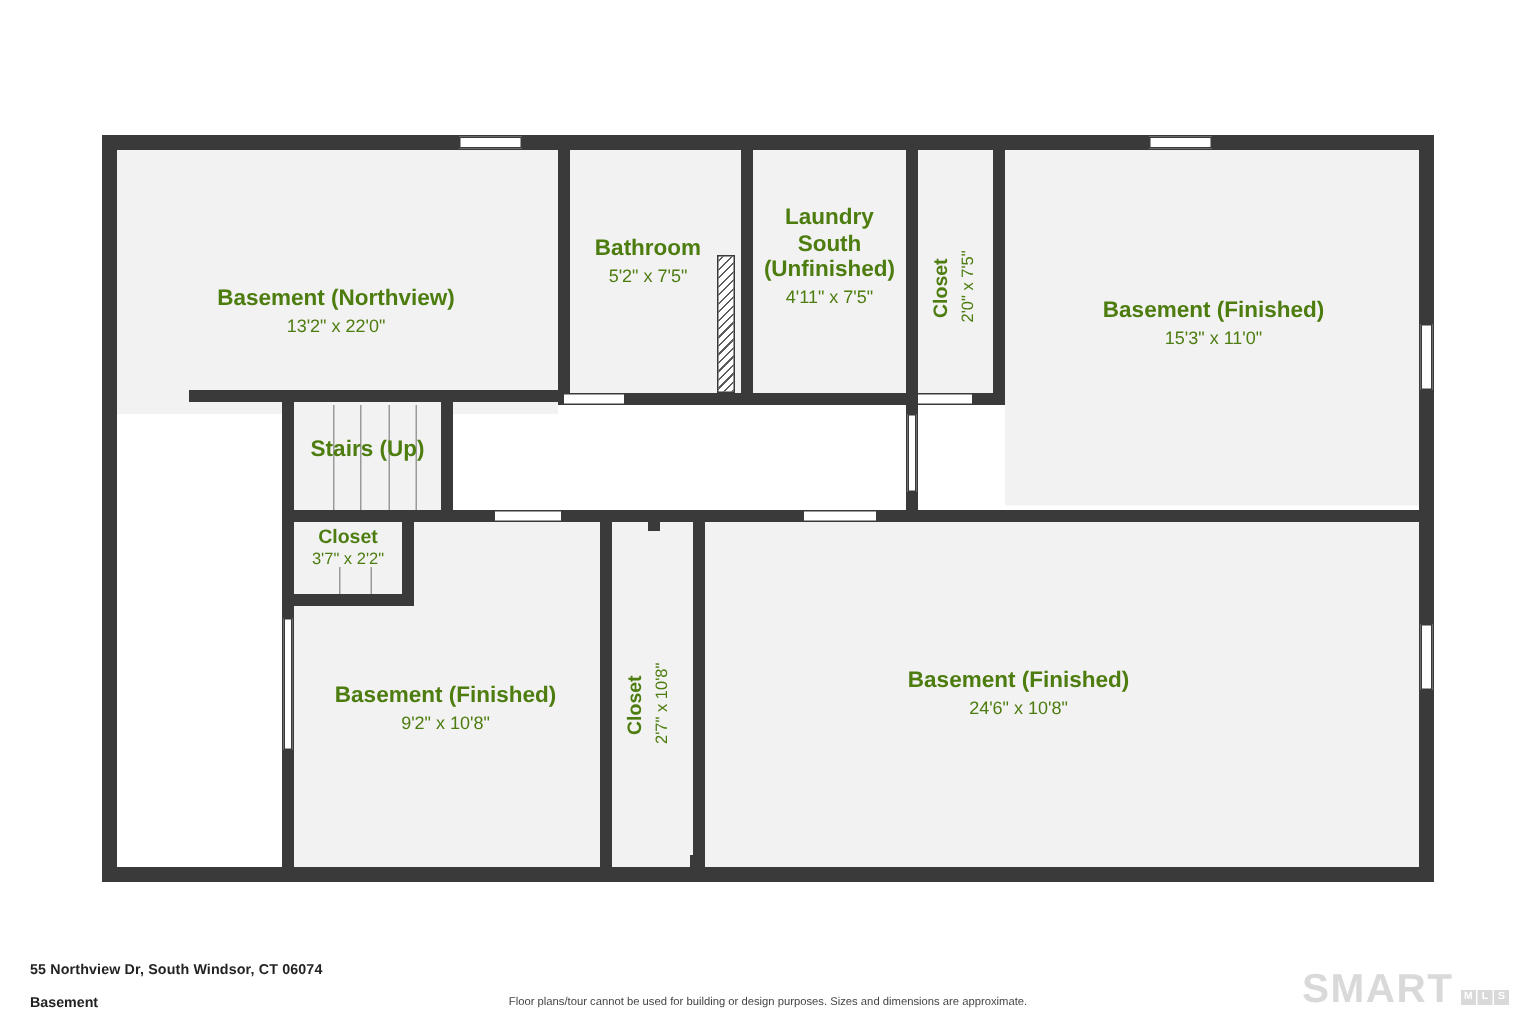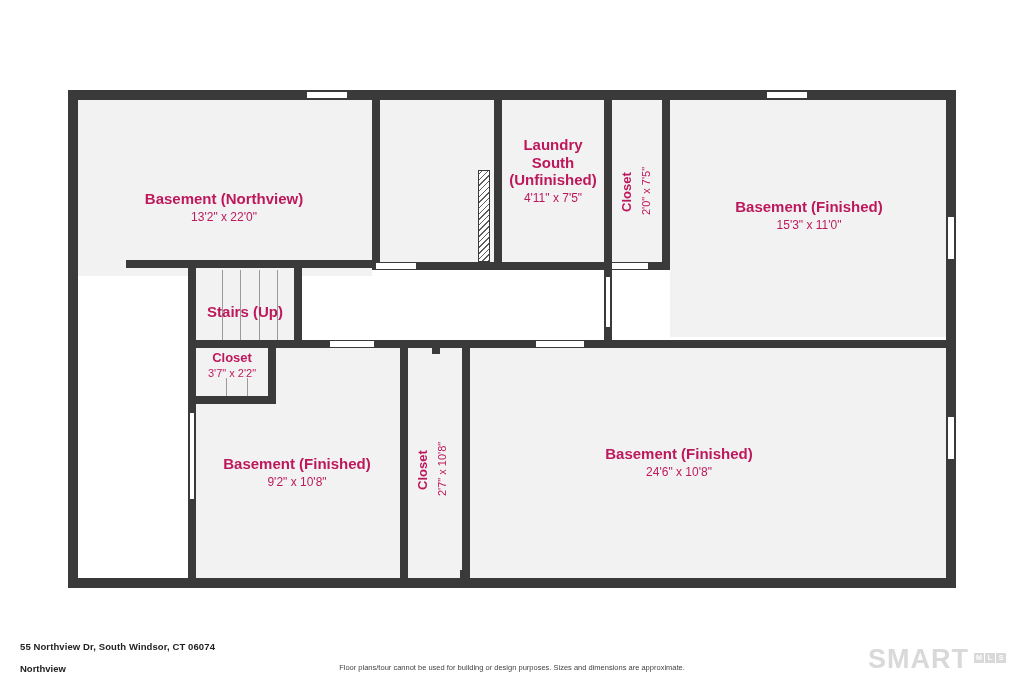--- a/index.html
+++ b/index.html
@@ -36,21 +36,21 @@
   .win {
     position: absolute;
     background: #ffffff;
     border: 1px solid #3a3a3a;
     box-sizing: border-box;
   }
   .label {
     position: absolute;
     text-align: center;
     line-height: 1.18;
-    color: #be185d;
+    color: #4d7c0f;
     pointer-events: none;
   }
   .label .nm {
     font-weight: bold;
     font-size: 15px;
     display: block;
     white-space: nowrap;
   }
   .label .dim {
     font-size: 12px;
@@ -113,21 +113,21 @@
     width: 1024px;
     text-align: center;
     font-size: 7.5px;
     color: #444;
   }
   .logo {
     position: absolute;
     right: 18px;
     top: 646px;
     display: flex;
-    align-items: center;
+    align-items: flex-end;
   }
   .logo .word {
     font-size: 27px;
     font-weight: bold;
     color: #d9d9d9;
     letter-spacing: 1px;
     line-height: 1;
   }
   .logo .mls {
     display: flex;
@@ -226,39 +226,43 @@
   <div class="wall" style="left:464px; top:456px; width:6px; height:42px;"></div>
 
   <div class="wall" style="left:432px; top:340px; width:8px; height:14px;"></div>
   <div class="wall" style="left:460px; top:570px; width:10px; height:14px;"></div>
 
   <div class="label" style="left:74px; top:190px; width:300px;">
     <span class="nm">Basement (Northview)</span>
     <span class="dim">13'2" x 22'0"</span>
   </div>
 
+  <div class="label" style="left:368px; top:157px; width:128px;">
+    <span class="nm">Bathroom</span>
+    <span class="dim">5'2" x 7'5"</span>
+  </div>
 
   <div class="label" style="left:496px; top:136px; width:114px;">
     <span class="nm">Laundry</span>
     <span class="nm">South</span>
     <span class="nm">(Unfinished)</span>
     <span class="dim">4'11" x 7'5"</span>
   </div>
 
   <div class="label vertical small" style="left:618px; top:146px; width:40px; height:92px;">
     <span class="nm">Closet</span>
     <span class="dim">2'0" x 7'5"</span>
   </div>
 
   <div class="label" style="left:672px; top:198px; width:274px;">
     <span class="nm">Basement (Finished)</span>
     <span class="dim">15'3" x 11'0"</span>
   </div>
 
-  <div class="label" style="left:182px; top:291px; width:126px;margin-top:12px;">
+  <div class="label" style="left:182px; top:291px; width:126px;">
     <span class="nm">Stairs (Up)</span>
   </div>
 
   <div class="label small" style="left:180px; top:350px; width:104px;">
     <span class="nm">Closet</span>
     <span class="dim">3'7" x 2'2"</span>
   </div>
 
   <div class="label" style="left:192px; top:455px; width:210px;">
     <span class="nm">Basement (Finished)</span>
@@ -272,21 +276,21 @@
 
   <div class="label" style="left:540px; top:445px; width:278px;">
     <span class="nm">Basement (Finished)</span>
     <span class="dim">24'6" x 10'8"</span>
   </div>
 
 </div>
 
 <div class="footer-left">
   <div class="addr">55 Northview Dr, South Windsor, CT 06074</div>
-  <div class="lvl">Northview</div>
+  <div class="lvl">Basement</div>
 </div>
 
 <div class="disclaimer">Floor plans/tour cannot be used for building or design purposes. Sizes and dimensions are approximate.</div>
 
 <div class="logo">
   <div class="word">SMART</div>
   <div class="mls">
     <span>M</span>
     <span>L</span>
     <span>S</span>

